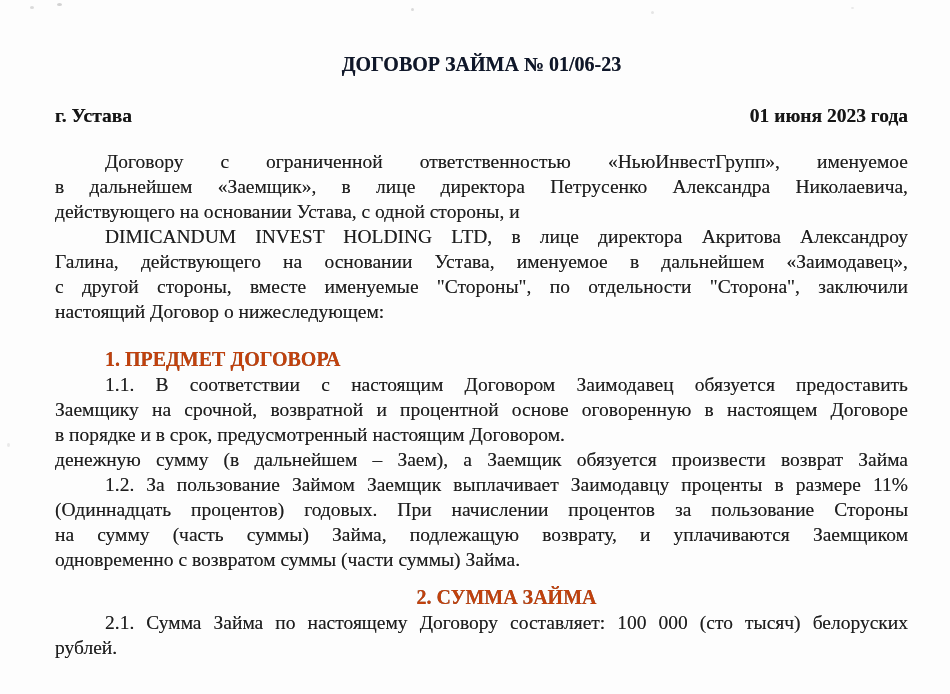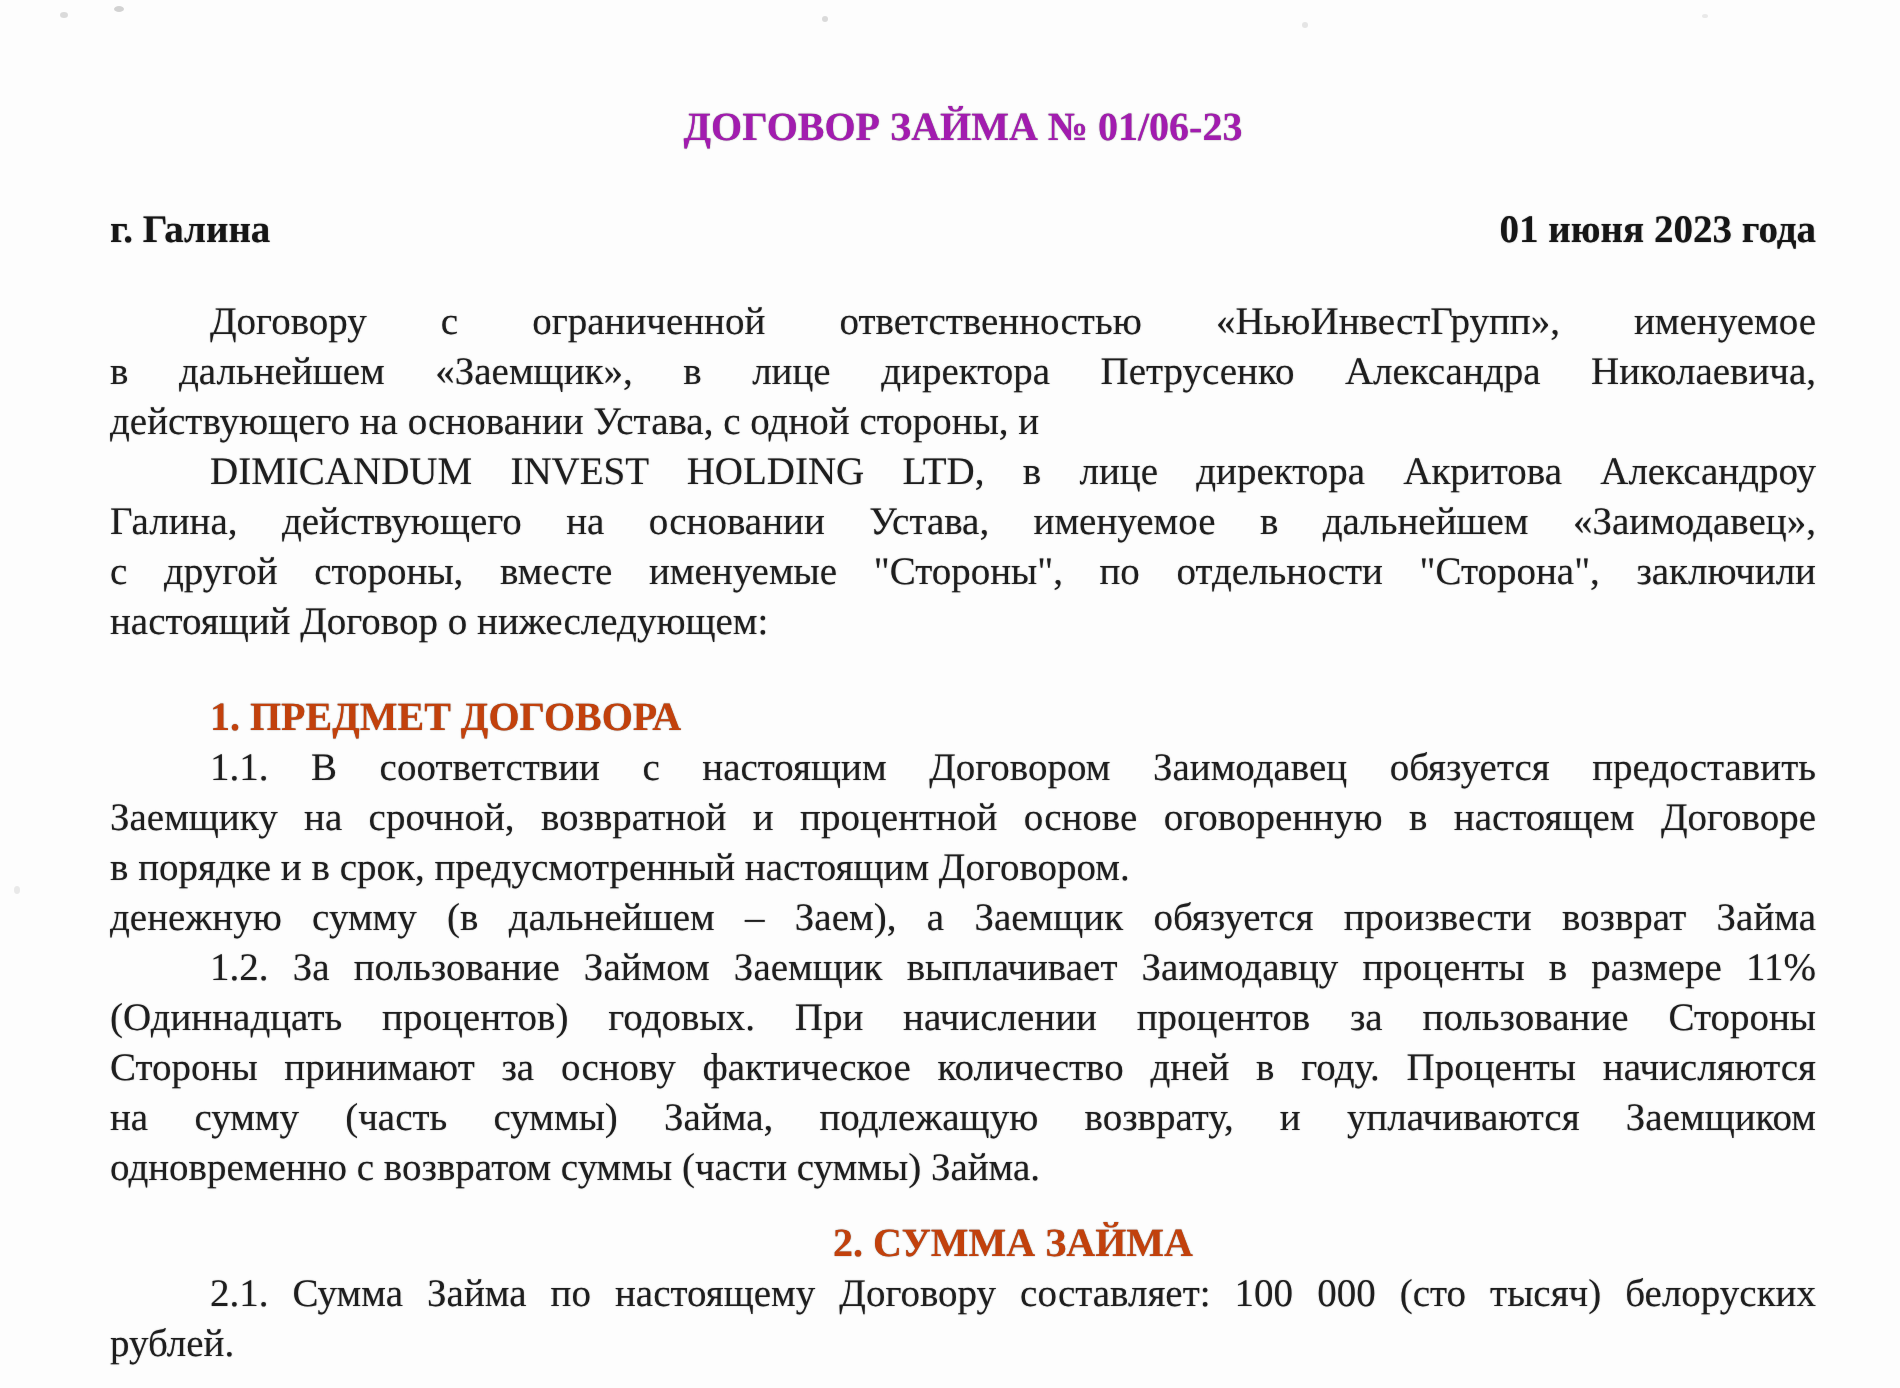--- a/index.html
+++ b/index.html
@@ -21,21 +21,21 @@
     font-size: 19.5px;
     line-height: 25px;
     color: #1e1e1e;
     text-shadow: 0 0 0.6px rgba(30,30,30,0.55);
   }
   .doc-title {
     font-size: 20px;
     font-weight: bold;
     text-align: center;
     line-height: 24px;
-    color: #a21caf;
+    color: #0f172a;
     text-shadow: 0 0 0.6px rgba(20,20,20,0.6);
   }
   .dateline {
     margin-top: 28px;
     display: flex;
     justify-content: space-between;
     align-items: baseline;
     font-size: 19.5px;
     font-weight: bold;
     line-height: 24px;
@@ -82,21 +82,21 @@
   <div class="speck s1"></div>
   <div class="speck s2"></div>
   <div class="speck s3"></div>
   <div class="speck s4"></div>
   <div class="speck s5"></div>
   <div class="speck s6"></div>
 
   <div class="doc-title">ДОГОВОР ЗАЙМА № 01/06-23</div>
 
   <div class="dateline">
-    <span>г. Галина</span>
+    <span>г. Устава</span>
     <span>01 июня 2023 года</span>
   </div>
 
   <div class="para gap-top txt">
     <div class="line first">Договору с ограниченной ответственностью «НьюИнвестГрупп», именуемое</div>
     <div class="line">в дальнейшем «Заемщик», в лице директора Петрусенко Александра Николаевича,</div>
     <div class="line plain">действующего на основании Устава, с одной стороны, и</div>
   </div>
 
   <div class="para txt">
@@ -111,21 +111,20 @@
   <div class="para txt">
     <div class="line first">1.1. В соответствии с настоящим Договором Заимодавец обязуется предоставить</div>
     <div class="line">Заемщику на срочной, возвратной и процентной основе оговоренную в настоящем Договоре</div>
     <div class="line plain">в порядке и в срок, предусмотренный настоящим Договором.</div>
     <div class="line">денежную сумму (в дальнейшем – Заем), а Заемщик обязуется произвести возврат Займа</div>
   </div>
 
   <div class="para txt">
     <div class="line first">1.2. За пользование Займом Заемщик выплачивает Заимодавцу проценты в размере 11%</div>
     <div class="line">(Одиннадцать процентов) годовых. При начислении процентов за пользование Стороны</div>
-    <div class="line">Стороны принимают за основу фактическое количество дней в году. Проценты начисляются</div>
     <div class="line">на сумму (часть суммы) Займа, подлежащую возврату, и уплачиваются Заемщиком</div>
     <div class="line plain">одновременно с возвратом суммы (части суммы) Займа.</div>
   </div>
 
   <div class="sec-heading second">2. СУММА ЗАЙМА</div>
 
   <div class="para txt">
     <div class="line first">2.1. Сумма Займа по настоящему Договору составляет: 100 000 (сто тысяч) белоруских</div>
     <div class="line plain">рублей.</div>
   </div>

